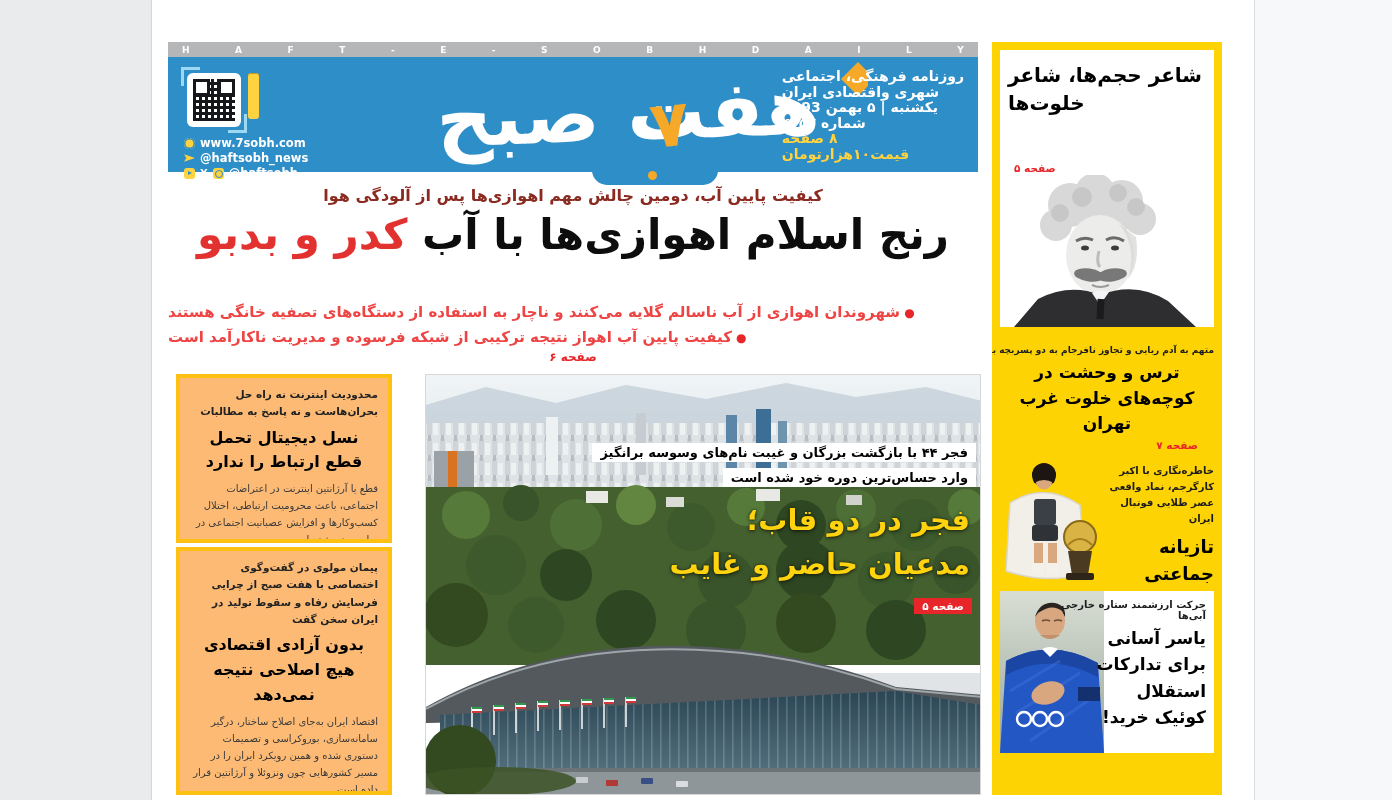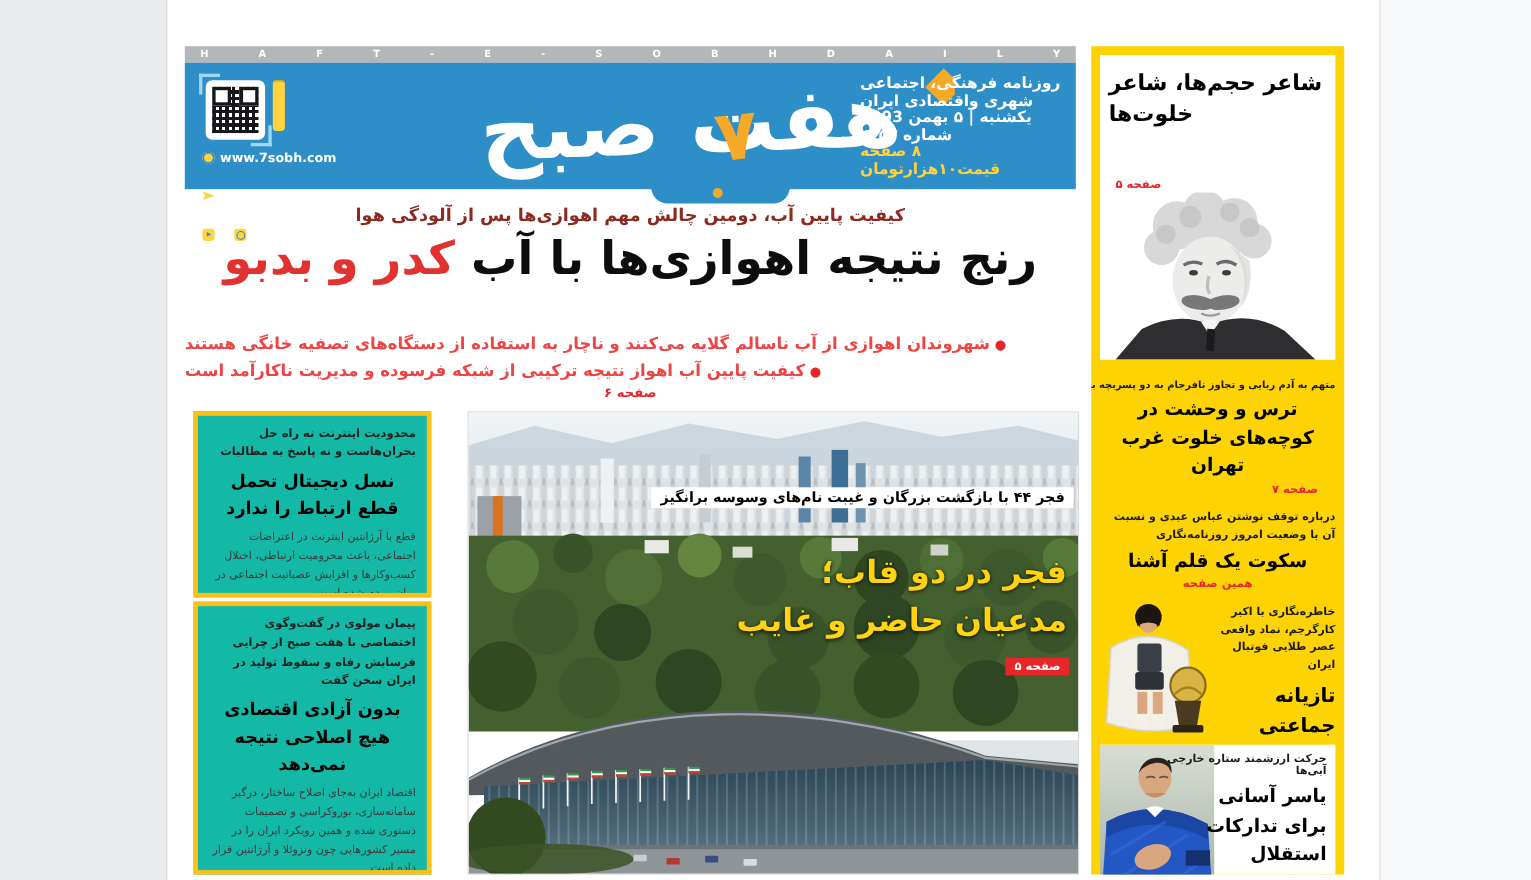--- a/index.html
+++ b/index.html
@@ -24,21 +24,21 @@
                      repeating-linear-gradient(90deg,#15171a 0 3px,transparent 3px 6px); }
   .qr-inner::before { content:""; position:absolute; left:0; top:0; width:11px; height:11px; border:3px solid #15171a; background:#fff; }
   .qr-inner::after { content:""; position:absolute; right:0; top:0; width:11px; height:11px; border:3px solid #15171a; background:#fff; }
   .qr-wrap::before { content:""; position:absolute; left:-3px; top:-3px; width:16px; height:16px;
     border-left:3px solid #9fd8f2; border-top:3px solid #9fd8f2; }
   .qr-wrap::after { content:""; position:absolute; right:-3px; bottom:-3px; width:16px; height:16px;
     border-right:3px solid #9fd8f2; border-bottom:3px solid #9fd8f2; }
   .qr-tag { position:absolute; left:80px; top:16px; width:11px; height:46px; background:#ffd23f; border-radius:3px;
     box-shadow:0 1px 0 #c99b12 inset; }
 
-  .mast-links { position:absolute; left:16px; top:79px; display:flex; flex-direction:column; gap:21px; }
+  .mast-links { position:absolute; left:16px; top:79px; display:flex; flex-direction:column; gap:1px; }
   .link-row { display:flex; align-items:center; gap:5px; color:#fff; font-size:11.5px; font-weight:bold; direction:ltr; }
   .ic { display:inline-block; width:11px; height:11px; }
   .ic-globe { background:#ffd23f; border-radius:50%; box-shadow:inset 0 0 0 1.5px #2e8ec8, inset 0 0 0 3px #ffd23f; }
   .ic-tg { background:#ffd23f; clip-path:polygon(0 15%, 100% 50%, 0 85%, 22% 50%); }
   .ic-yt { background:#ffd23f; border-radius:3px; position:relative; }
   .ic-yt::before { content:""; position:absolute; left:4px; top:3px; border-left:4px solid #2e8ec8; border-top:2.5px solid transparent; border-bottom:2.5px solid transparent; }
   .ic-x { color:#fff; font-weight:bold; font-size:10px; width:auto; height:auto; line-height:11px; }
   .ic-ig { background:#ffd23f; border-radius:3px; position:relative; }
   .ic-ig::before { content:""; position:absolute; left:2.5px; top:2.5px; width:6px; height:6px; border:1.5px solid #2e8ec8; border-radius:50%; }
 
@@ -58,21 +58,21 @@
   .lead-headline { position:absolute; left:60px; top:210px; width:1026px; text-align:center; direction:rtl;
     font-size:42px; font-weight:bold; color:#0d0d0d; letter-spacing:-1px; white-space:nowrap; }
   .lead-headline .red { color:#e23230; }
   .lead-bullets { position:absolute; left:168px; top:300px; width:810px; text-align:left; direction:rtl;
     font-size:15px; font-weight:bold; color:#ef4444; line-height:24px; }
   .bullet::before { content:"● "; color:#e8262a; font-size:12px; }
   .lead-page { position:absolute; left:168px; top:350px; width:810px; text-align:center;
     color:#e8262a; font-size:12px; font-weight:bold; }
 
   
-  .ybox { position:absolute; left:176px; width:216px; background:#14b8a6; border:4px solid #fdc013;
+  .ybox { position:absolute; left:176px; width:216px; background:#fdba74; border:4px solid #fdc013;
     padding:8px 10px; direction:rtl; overflow:hidden; }
   .box-digital { top:374px; height:169px; }
   .box-economy { top:547px; height:248px; padding-bottom:0; }
   .ybox .kicker { font-size:10.5px; font-weight:bold; color:#222; line-height:1.65; text-align:right; }
   .ybox .headline { font-size:16px; font-weight:bold; color:#000; text-align:center; line-height:1.55; margin-top:5px; letter-spacing:-0.4px; }
   .ybox .body { font-size:10px; color:#3a3a3a; line-height:1.7; text-align:right; margin-top:5px; }
 
   
   .fajr { position:absolute; left:425px; top:374px; width:556px; height:421px; border:1px solid #d8d8d8; overflow:hidden; }
   .fajr svg { position:absolute; left:0; top:0; }
@@ -179,21 +179,21 @@
       <div>یکشنبه | ۵ بهمن 2093</div>
       <div>شماره ۴۲۵۷</div>
       <div class="yellow">۸ صفحه</div>
       <div class="yellow">قیمت۱۰هزارتومان</div>
     </div>
   </div>
   <div class="logo-descender"></div>
   <div class="logo-dot"></div>
 
   <div class="lead-kicker">کیفیت پایین آب، دومین چالش مهم اهوازی‌ها پس از آلودگی هوا</div>
-  <div class="lead-headline"><span>رنج نتیجه اهوازی‌ها با آب </span><span class="red">کدر و بدبو</span></div>
+  <div class="lead-headline"><span>رنج اسلام اهوازی‌ها با آب </span><span class="red">کدر و بدبو</span></div>
   <div class="lead-bullets">
     <div class="bullet">شهروندان اهوازی از آب ناسالم گلایه می‌کنند و ناچار به استفاده از دستگاه‌های تصفیه خانگی هستند</div>
     <div class="bullet">کیفیت پایین آب اهواز نتیجه ترکیبی از شبکه فرسوده و مدیریت ناکارآمد است</div>
   </div>
   <div class="lead-page">صفحه ۶</div>
 
   <div class="ybox box-digital">
     <div class="kicker">محدودیت اینترنت نه راه حل بحران‌هاست و نه پاسخ به مطالبات</div>
     <div class="headline">نسل دیجیتال تحمل قطع ارتباط را ندارد</div>
     <div class="body">قطع یا آرژانتین اینترنت در اعتراضات اجتماعی، باعث محرومیت ارتباطی، اختلال کسب‌وکارها و افزایش عصبانیت اجتماعی در میان مردم شده است</div>
@@ -318,20 +318,21 @@
       <rect x="0" y="396" width="556" height="25" fill="#8f969a"></rect>
       <rect x="0" y="393" width="556" height="4" fill="#6d7478"></rect>
       <circle cx="34" cy="386" r="36" fill="#33491f"></circle>
       <ellipse cx="70" cy="406" rx="80" ry="14" fill="#3c5226" opacity="0.85"></ellipse>
       <rect x="150" y="402" width="12" height="6" rx="1" fill="#c8cdd0"></rect>
       <rect x="180" y="405" width="12" height="6" rx="1" fill="#b23a36"></rect>
       <rect x="215" y="403" width="12" height="6" rx="1" fill="#3a4e86"></rect>
       <rect x="250" y="406" width="12" height="6" rx="1" fill="#dadddf"></rect>
     </svg>
     <div class="fajr-cap cap1">فجر ۴۴ با بازگشت بزرگان و غیبت نام‌های وسوسه برانگیز</div>
+    <div class="fajr-cap cap2">وارد حساس‌ترین دوره خود شده است</div>
     <div class="fajr-h fajr-h1">فجر در دو قاب؛</div>
     <div class="fajr-h fajr-h2">مدعیان حاضر و غایب</div>
     <div class="fajr-page">صفحه ۵</div>
   </figure>
 
   <div class="rcol">
 
     <div class="white-box poet-box">
       <div class="headline">شاعر حجم‌ها، شاعر خلوت‌ها</div>
       <div class="page">صفحه ۵</div>
@@ -368,25 +369,20 @@
         </svg>
       </div>
     </div>
 
     <div class="rsec sec-crime">
       <div class="kicker one-line">متهم به آدم ربایی و تجاوز نافرجام به دو پسربچه به دام پلیس افتاد</div>
       <div class="headline">ترس و وحشت در کوچه‌های خلوت غرب تهران</div>
       <div class="page">صفحه ۷</div>
     </div>
 
-    <div class="rsec sec-silence">
-      <div class="kicker">درباره توقف نوشتن عباس عبدی و نسبت آن با وضعیت امروز روزنامه‌نگاری</div>
-      <div class="headline">سکوت یک قلم آشنا</div>
-      <div class="page">همین صفحه</div>
-    </div>
 
     <div class="rsec sec-whip">
       <div class="whip-text">
         <div class="kicker">خاطره‌نگاری با اکبر کارگرجم، نماد واقعی عصر طلایی فوتبال ایران</div>
         <div class="headline">تازیانه جماعتی</div>
 
       </div>
       <div class="whip-photo">
         <svg width="106" height="124" viewBox="0 0 106 124" preserveAspectRatio="none">
           <circle cx="48" cy="16" r="12" fill="#1c1512"></circle>

